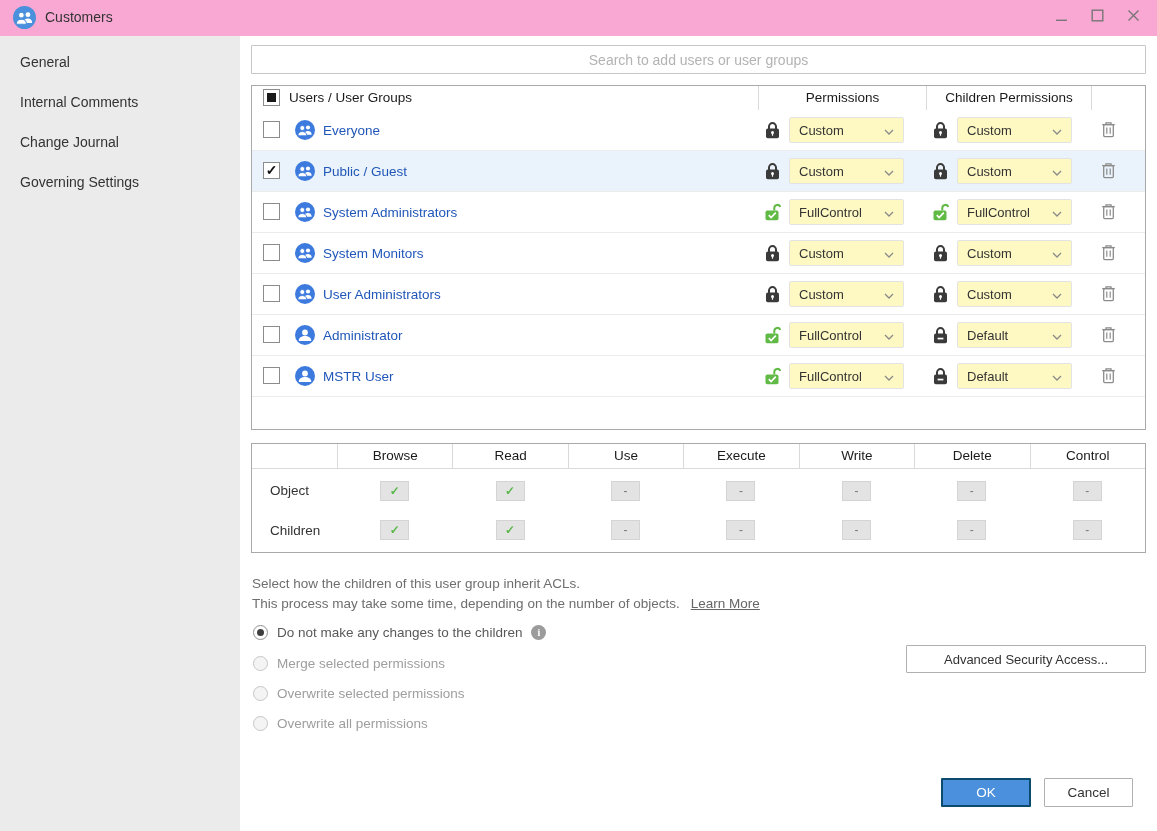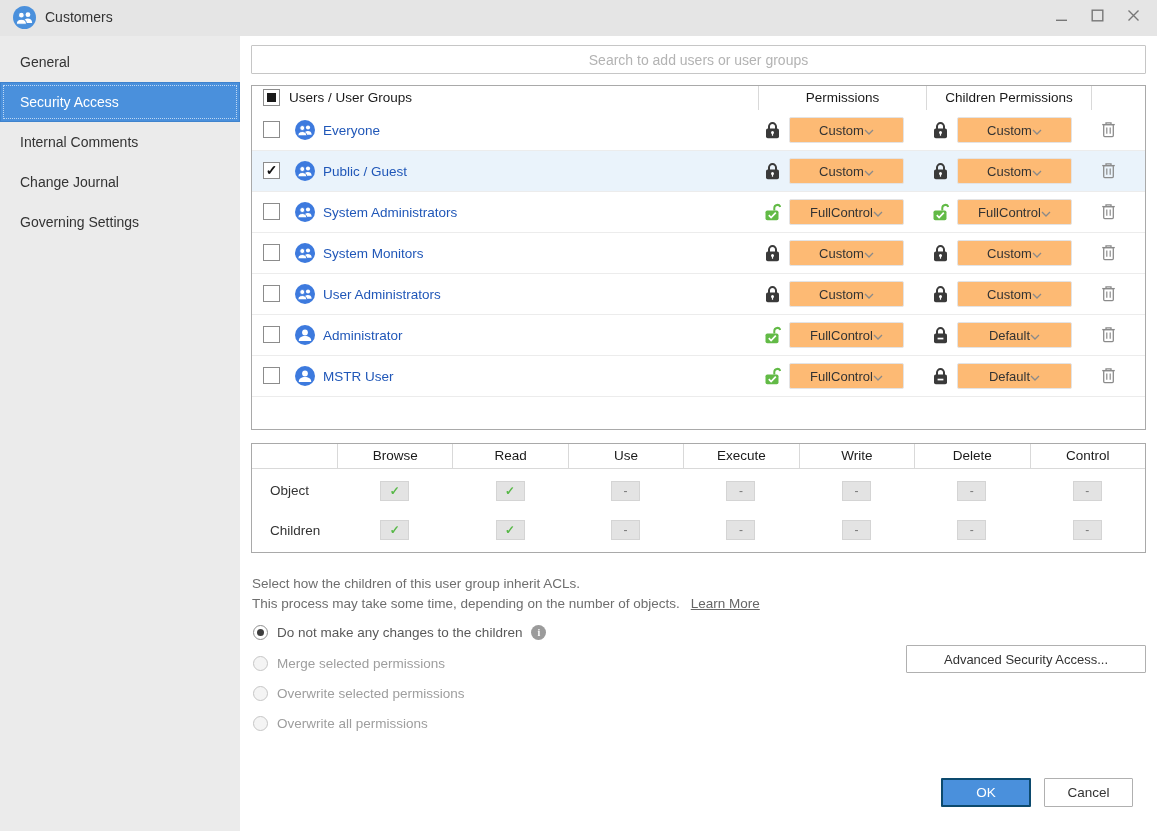--- a/index.html
+++ b/index.html
@@ -2,21 +2,21 @@
 <html><head>
 <meta charset="utf-8">
 <style>
   html,body { margin:0; padding:0; }
   body {
     width:1157px; height:831px; position:relative; overflow:hidden;
     background:#ffffff; font-family:"Liberation Sans", sans-serif; color:#333;
     -webkit-font-smoothing:antialiased;
   }
   
-  .titlebar { position:absolute; left:0; top:0; width:1157px; height:36px; background:#e5e5e5; }
+  .titlebar { position:absolute; left:0; top:0; width:1157px; height:36px; background:#f9a8d4; }
   .app-icon { position:absolute; left:13px; top:6px; width:23px; height:23px; }
   .app-icon svg { display:block; width:100%; height:100%; }
   .title-text { position:absolute; left:45px; top:9px; font-size:14px; color:#333; }
   .win-controls { position:absolute; right:16px; top:8px; display:flex; gap:21px; align-items:center; }
   .win-btn { width:15px; height:15px; display:flex; align-items:center; justify-content:center; cursor:pointer; }
   
   .sidebar { position:absolute; left:0; top:36px; width:240px; height:795px; background:#ebebeb; box-sizing:border-box; padding-top:6px; }
   .side-item { height:40px; line-height:40px; padding-left:20px; font-size:14px; color:#333; cursor:pointer; }
   .side-item.selected {
     background:#4a90dc; color:#fff;
@@ -50,22 +50,22 @@
   .hdr-cb { position:absolute; left:11px; top:3px; }
   .row-cb { position:absolute; left:11px; top:11px; }
   .member-icon { position:absolute; left:43px; top:10px; width:20px; height:20px; }
   .member-icon svg { display:block; width:100%; height:100%; }
   .row-name { position:absolute; left:71px; top:13px; font-size:13.5px; color:#2057b8; }
   .lock { position:absolute; top:11px; width:17px; height:18px; }
   .lock svg { display:block; width:100%; height:100%; }
   .lock-a { left:512px; }
   .lock-b { left:680px; }
   .dropdown { position:absolute; top:7px; width:115px; height:26px; box-sizing:border-box;
-    background:#fdba74; border:1px solid #e3e3e4; border-radius:2px; display:flex; align-items:center;
-    justify-content:center; padding:0 9px; font-size:13px; color:#333; cursor:pointer; }
+    background:#fef9c3; border:1px solid #e3e3e4; border-radius:2px; display:flex; align-items:center;
+    justify-content:space-between; padding:0 9px; font-size:13px; color:#333; cursor:pointer; }
   .dd-a { left:537px; }
   .dd-b { left:705px; }
   .trash-btn { position:absolute; left:849px; top:11px; width:15px; height:17px; cursor:pointer; }
   .trash-btn svg { display:block; width:100%; height:100%; }
   
   .matrix-table { position:absolute; left:251px; top:443px; width:895px; height:110px; box-sizing:border-box;
     border:1px solid #a9a9a9; background:#fff;
     display:grid; grid-template-columns:85px repeat(7,1fr); grid-template-rows:25px 43px 36px; }
   .mt-h { border-bottom:1px solid #d9d9d9; border-left:1px solid #d9d9d9; box-sizing:border-box;
     line-height:24px; text-align:center; font-size:13.5px; color:#1a1a1a; }
@@ -121,21 +121,20 @@
     <span class="win-btn">
         <svg width="13" height="13" viewBox="0 0 13 13">
           <path d="M1.5 1.5l10 10M11.5 1.5l-10 10" stroke="#777" stroke-width="1.4"></path>
         </svg>
       </span>
   </div>
 </div>
 
 <div class="sidebar">
   <div class="side-item">General</div>
-  <div class="side-item selected">Security Access</div>
   <div class="side-item">Internal Comments</div>
   <div class="side-item">Change Journal</div>
   <div class="side-item">Governing Settings</div>
 </div>
 
 <input class="search-input" type="text" placeholder="Search to add users or user groups" style="">
 
 <div class="users-table">
   <div class="ut-header">
     <span class="cb indeterminate hdr-cb"></span>

